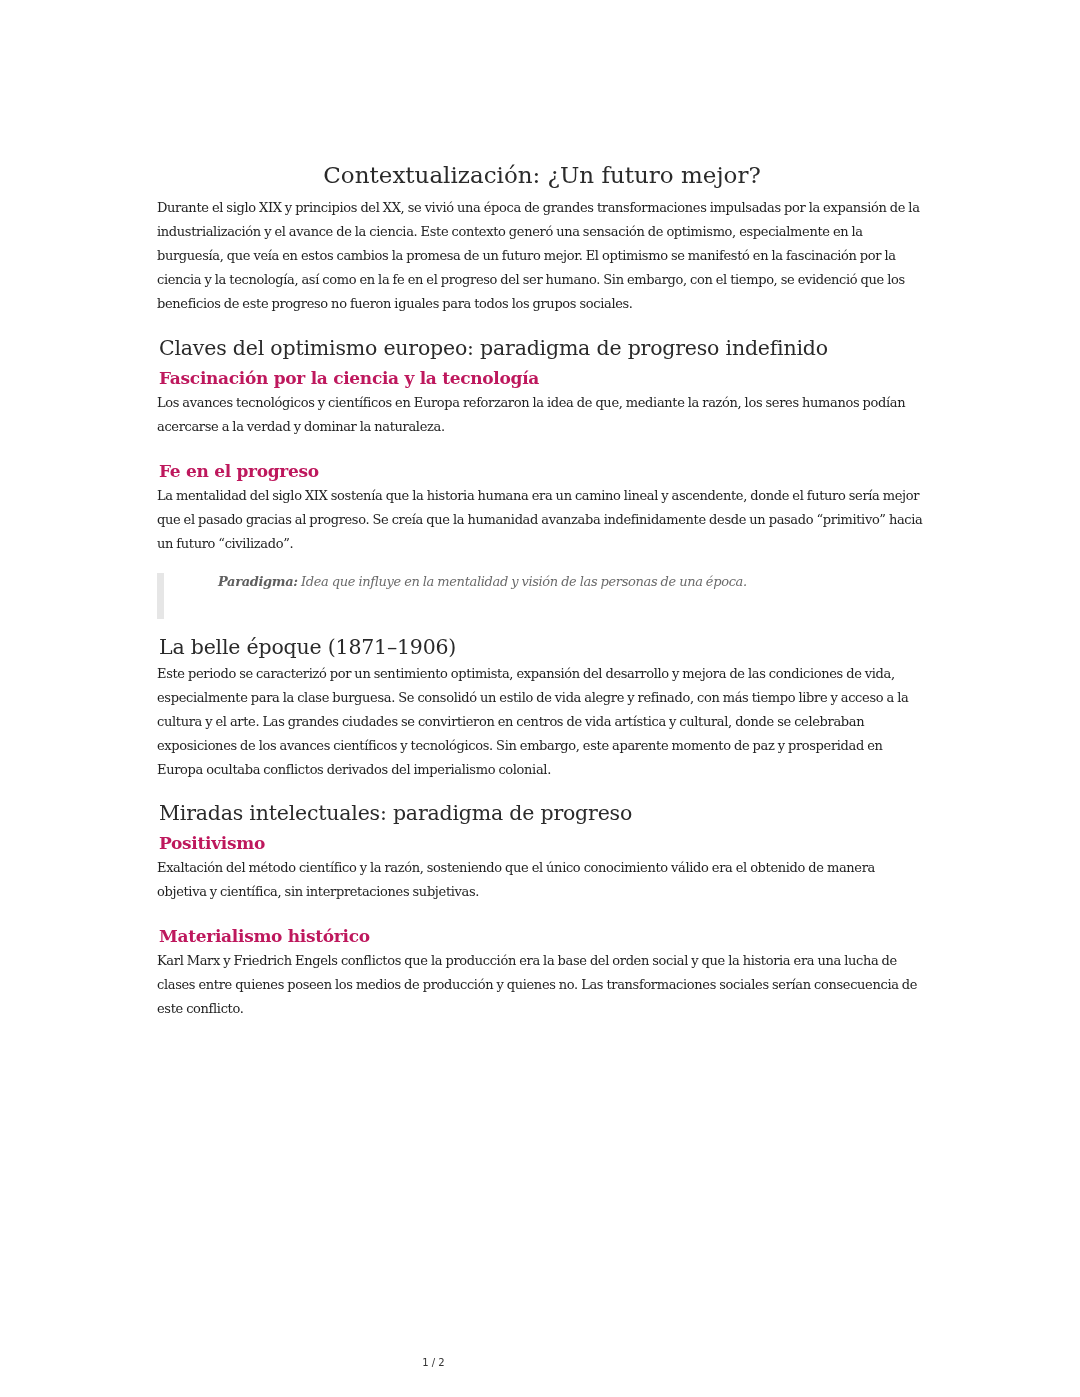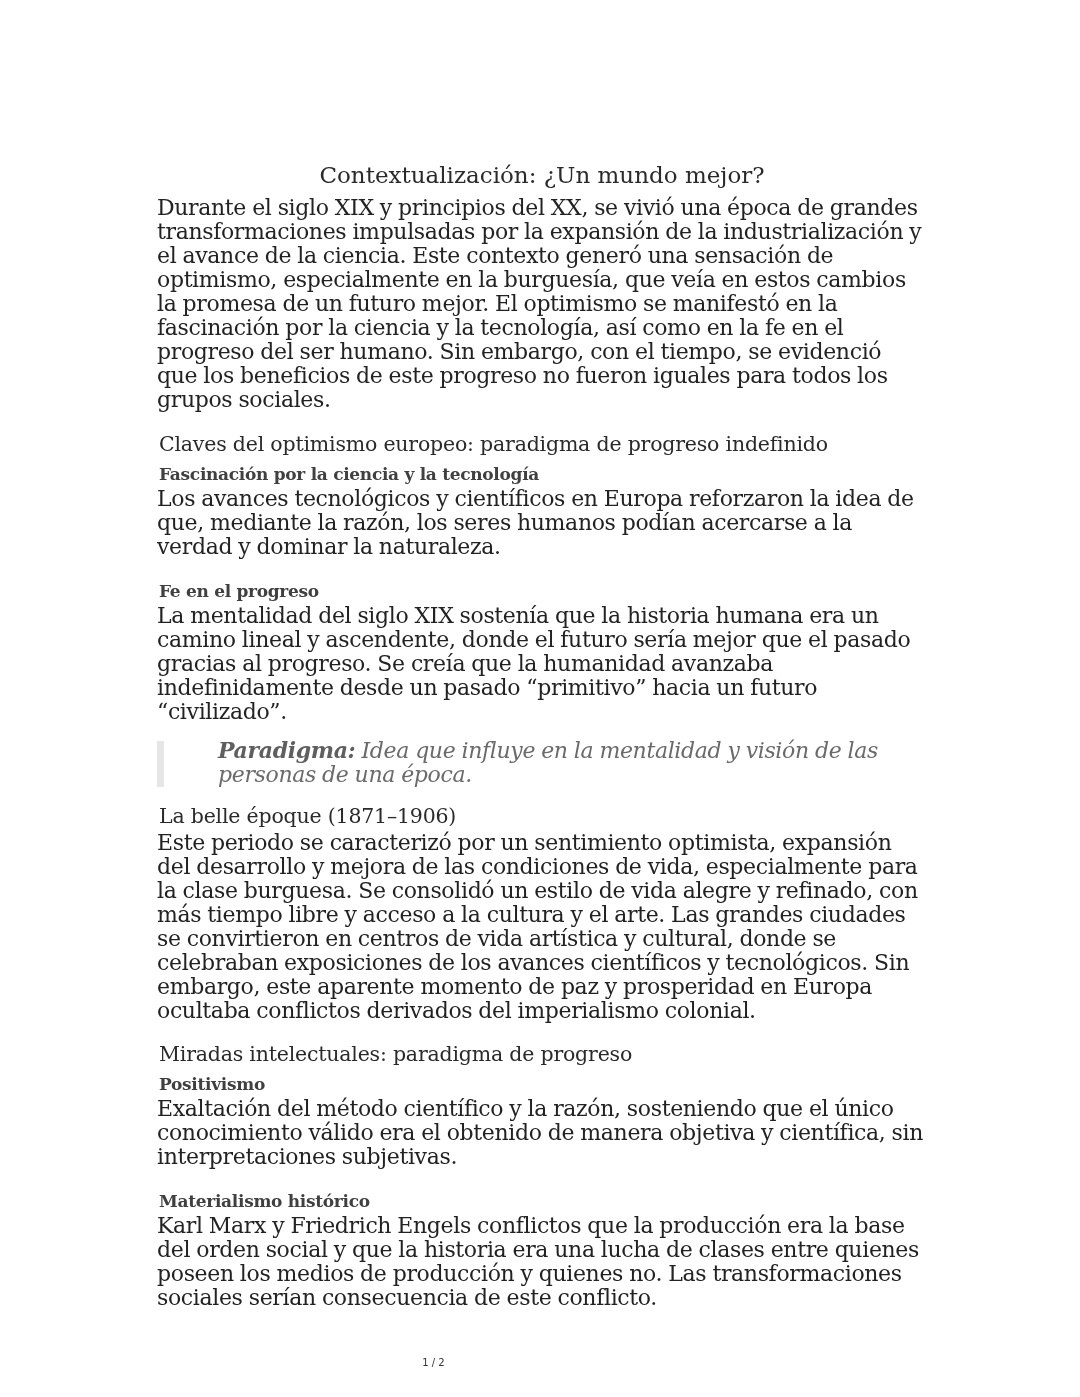--- a/index.html
+++ b/index.html
@@ -5,40 +5,40 @@
     html, body { margin: 0; padding: 0; background: #ffffff; }
     body {
       width: 1080px; height: 1397px; position: relative; overflow: hidden;
       font-family: "DejaVu Serif", serif; color: #222222;
     }
     .page { position: absolute; left: 157px; top: 158px; width: 770px; }
     .title {
       text-align: center; font-size: 23px; font-weight: normal; color: #2a2a2a;
       margin: 0 0 4px 0; line-height: 34px; padding-left: 0;
     }
-    p { margin: 0; font-size: 22px; line-height: 24px; letter-spacing: -0.35px; word-spacing: -0.5px; }
+    p { margin: 0; font-size: 13px; line-height: 24px; letter-spacing: -0.35px; word-spacing: -0.5px; }
     h2 { margin: 0; font-size: 20.5px; font-weight: normal; line-height: 30px; color: #2a2a2a; padding-left: 2px; letter-spacing: -0.2px; }
-    h3 { margin: 0; font-size: 17px; font-weight: bold; line-height: 26px; color: #404040; padding-left: 2px; letter-spacing: -0.3px; }
+    h3 { margin: 0; font-size: 17px; font-weight: bold; line-height: 26px; color: #be185d; padding-left: 2px; letter-spacing: -0.3px; }
     .blockquote {
       position: relative; margin: 14px 0 0 0; padding-left: 61px; color: #6a6a6a;
       min-height: 48px;
       font-style: italic;
     }
     .blockquote .bar { position: absolute; left: 0; top: 3px; width: 7px; height: 46px; background: #e6e6e6; }
     .blockquote strong { font-weight: bold; color: #5f5f5f; }
     .footer {
       position: absolute; top: 1357px; left: 0; width: 867px; text-align: center;
       font-family: "DejaVu Sans", sans-serif; font-size: 10px; color: #333333;
     }
   </style>
 </head>
 <body>
 
 <div class="page">
-  <h1 class="title">Contextualización: ¿Un mundo mejor?</h1>
+  <h1 class="title">Contextualización: ¿Un futuro mejor?</h1>
   <p>Durante el siglo XIX y principios del XX, se vivió una época de grandes transformaciones impulsadas por la expansión de la industrialización y el avance de la ciencia. Este contexto generó una sensación de optimismo, especialmente en la burguesía, que veía en estos cambios la promesa de un futuro mejor. El optimismo se manifestó en la fascinación por la ciencia y la tecnología, así como en la fe en el progreso del ser humano. Sin embargo, con el tiempo, se evidenció que los beneficios de este progreso no fueron iguales para todos los grupos sociales.</p>
 
   <h2 style="margin-top:17px;">Claves del optimismo europeo: paradigma de progreso indefinido</h2>
   <h3 style="margin-top:2px;">Fascinación por la ciencia y la tecnología</h3>
   <p>Los avances tecnológicos y científicos en Europa reforzaron la idea de que, mediante la razón, los seres humanos podían acercarse a la verdad y dominar la naturaleza.</p>
 
   <h3 style="margin-top:19px;">Fe en el progreso</h3>
   <p>La mentalidad del siglo XIX sostenía que la historia humana era un camino lineal y ascendente, donde el futuro sería mejor que el pasado gracias al progreso. Se creía que la humanidad avanzaba indefinidamente desde un pasado “primitivo” hacia un futuro “civilizado”.</p>
 
   <div class="blockquote">

